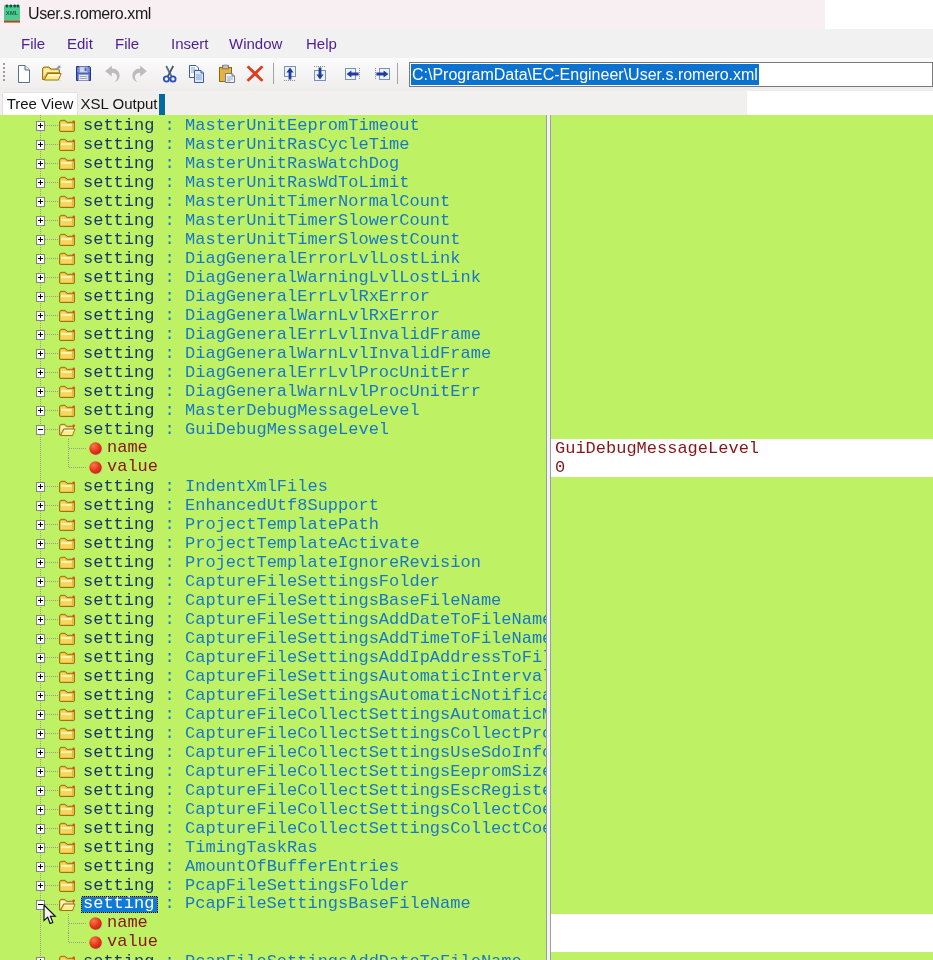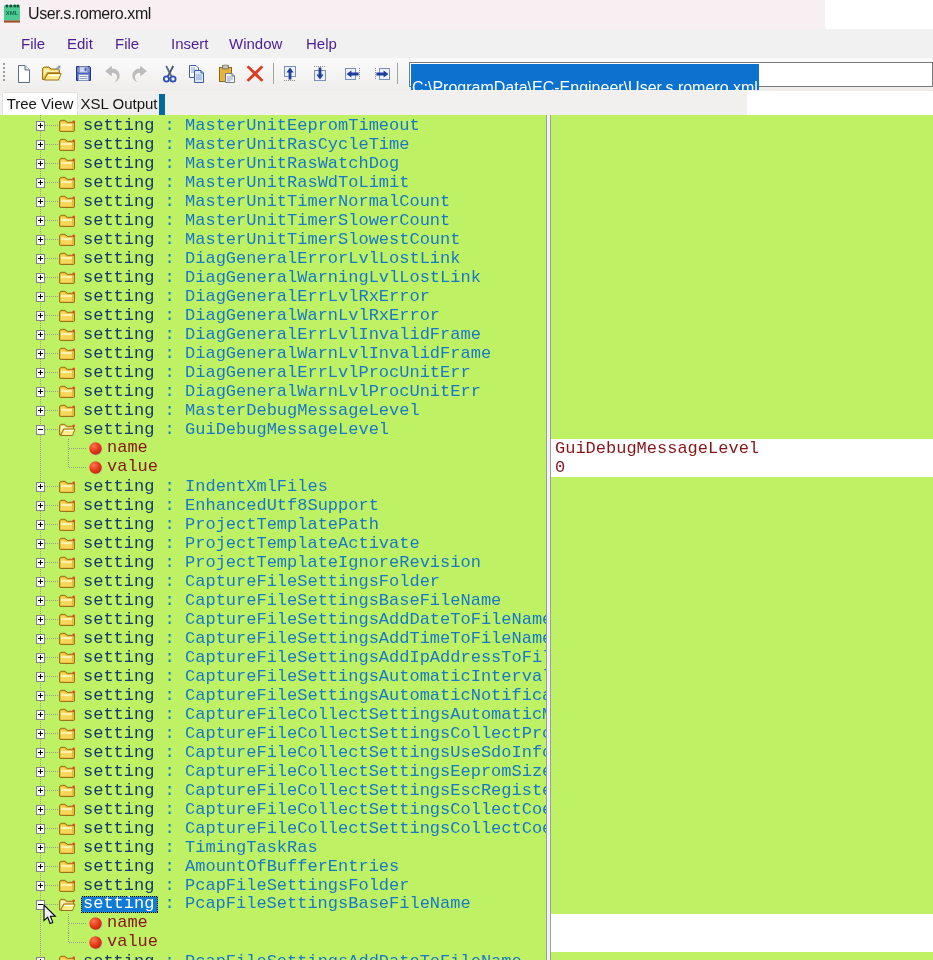--- a/index.html
+++ b/index.html
@@ -12,21 +12,21 @@
 #toolbar { position:absolute; left:0; top:58px; width:933px; height:33px;
   background:linear-gradient(#fcfbfb, #eeedec); }
 .tbi { position:absolute; }
 .tsep { position:absolute; top:5px; width:1px; height:21px; background:#a3a3a3; }
 .mv-box { fill:#edf3fb; stroke:#7a90bc; }
 .mv-ar  { fill:#1f3d9e; }
 .mv-dot { stroke:#8c8c8c; stroke-width:1; stroke-dasharray:1 1; }
 #locfield { position:absolute; left:409px; top:4px; width:524px; height:25px;
   background:#fff; border:1px solid #7a7a7a; }
 #locfield .sel { position:absolute; left:1px; top:1px; height:21px; background:#0b72d0;
-  color:#fff; font-size:16px; line-height:21px; padding:13px 1px; white-space:pre; }
+  color:#fff; font-size:16px; line-height:21px; padding:0 1px; white-space:pre; }
 #tabstrip { position:absolute; left:0; top:91px; width:747px; height:24px; background:#f1f0ef; }
 .tab1 { position:absolute; left:2px; top:1px; width:76px; height:23px; background:#fff;
   border:1px solid #e2e1e0; border-bottom:none; border-radius:2px 2px 0 0;
   font-size:15px; color:#141414; text-align:center; line-height:22px; }
 .tab2 { position:absolute; left:79px; top:3px; width:86px; height:21px; background:#f0efee;
   border-right:6px solid #0369a1; font-size:15px; color:#141414; text-align:center; line-height:20px; }
 #treepane { position:absolute; left:0; top:115px; width:546px; height:845px; background:#bef264; overflow:hidden; }
 #split1 { position:absolute; left:546px; top:115px; width:1px; height:845px; background:#9a9fa5; }
 #splitg { position:absolute; left:547px; top:115px; width:3px; height:845px; background:#f3f3f3; }
 #split2 { position:absolute; left:550px; top:115px; width:1px; height:845px; background:#9a9fa5; }

